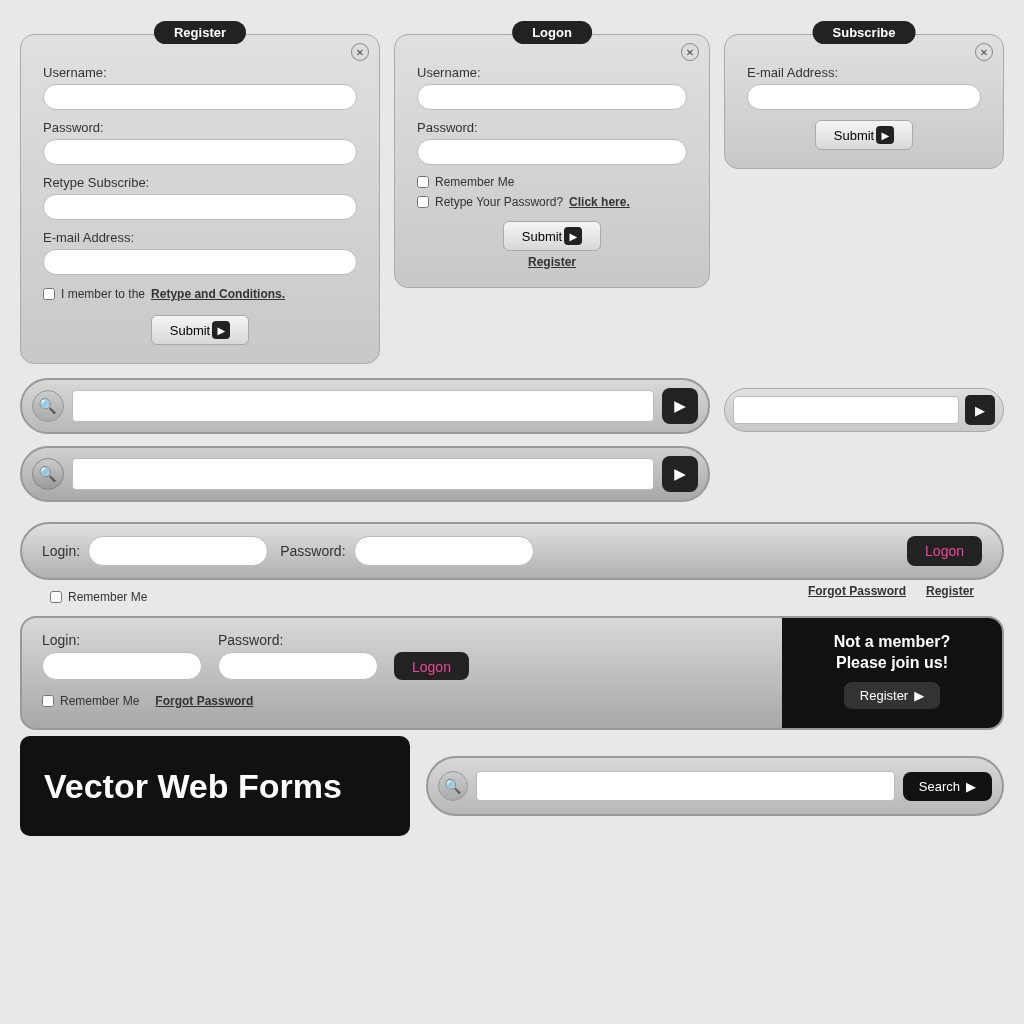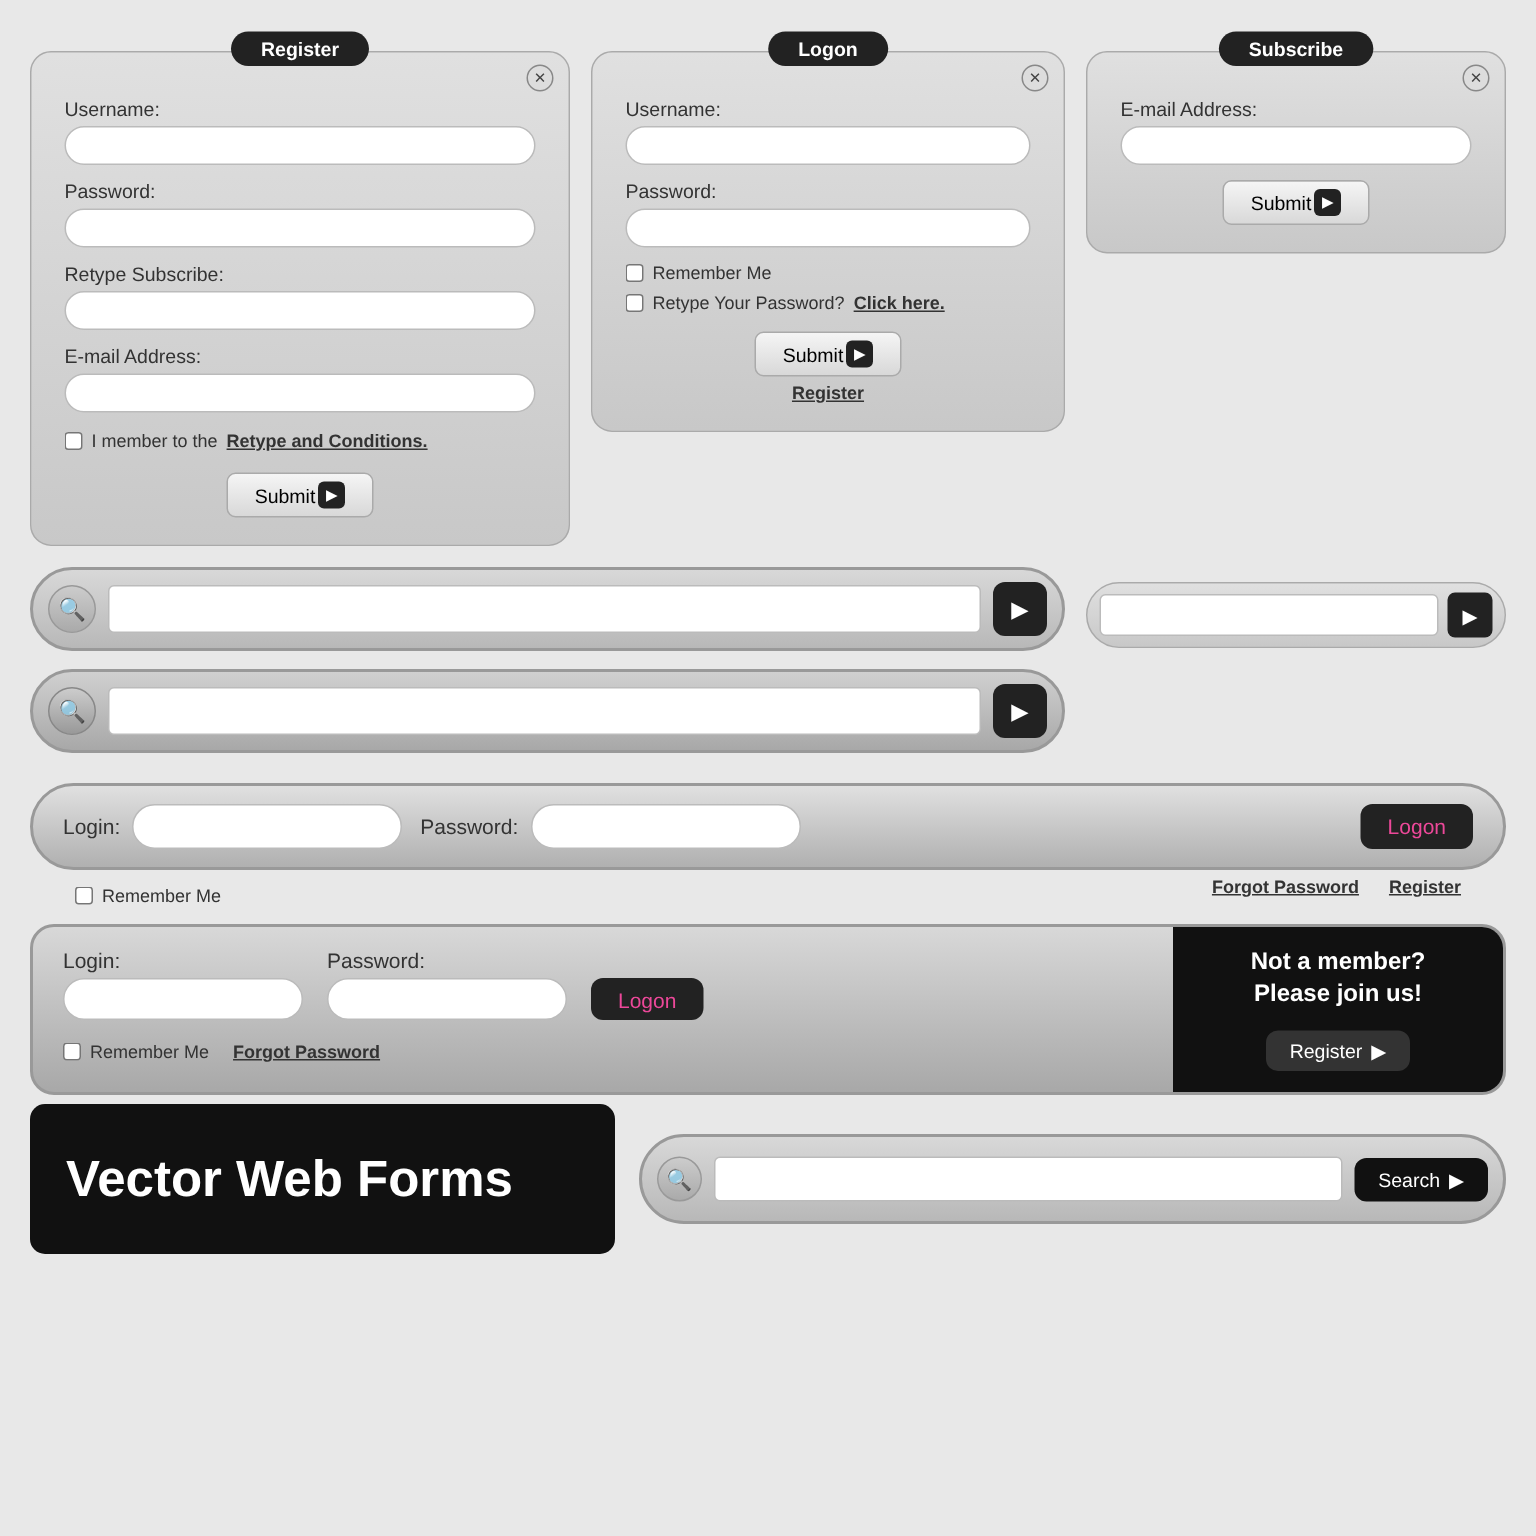--- a/index.html
+++ b/index.html
@@ -386,21 +386,21 @@
       margin-top: 8px;
       font-size: 12px;
     }
     .login-bar2-right {
       background: #111;
       color: #fff;
       width: 220px;
       display: flex;
       flex-direction: column;
       align-items: center;
-      justify-content: space-between;
+      justify-content: flex-start;
       padding: 14px 16px;
       gap: 8px;
     }
     .login-bar2-right .not-member-text {
       font-size: 16px;
       font-weight: bold;
       text-align: center;
       line-height: 1.3;
     }
     .btn-register-dark {

